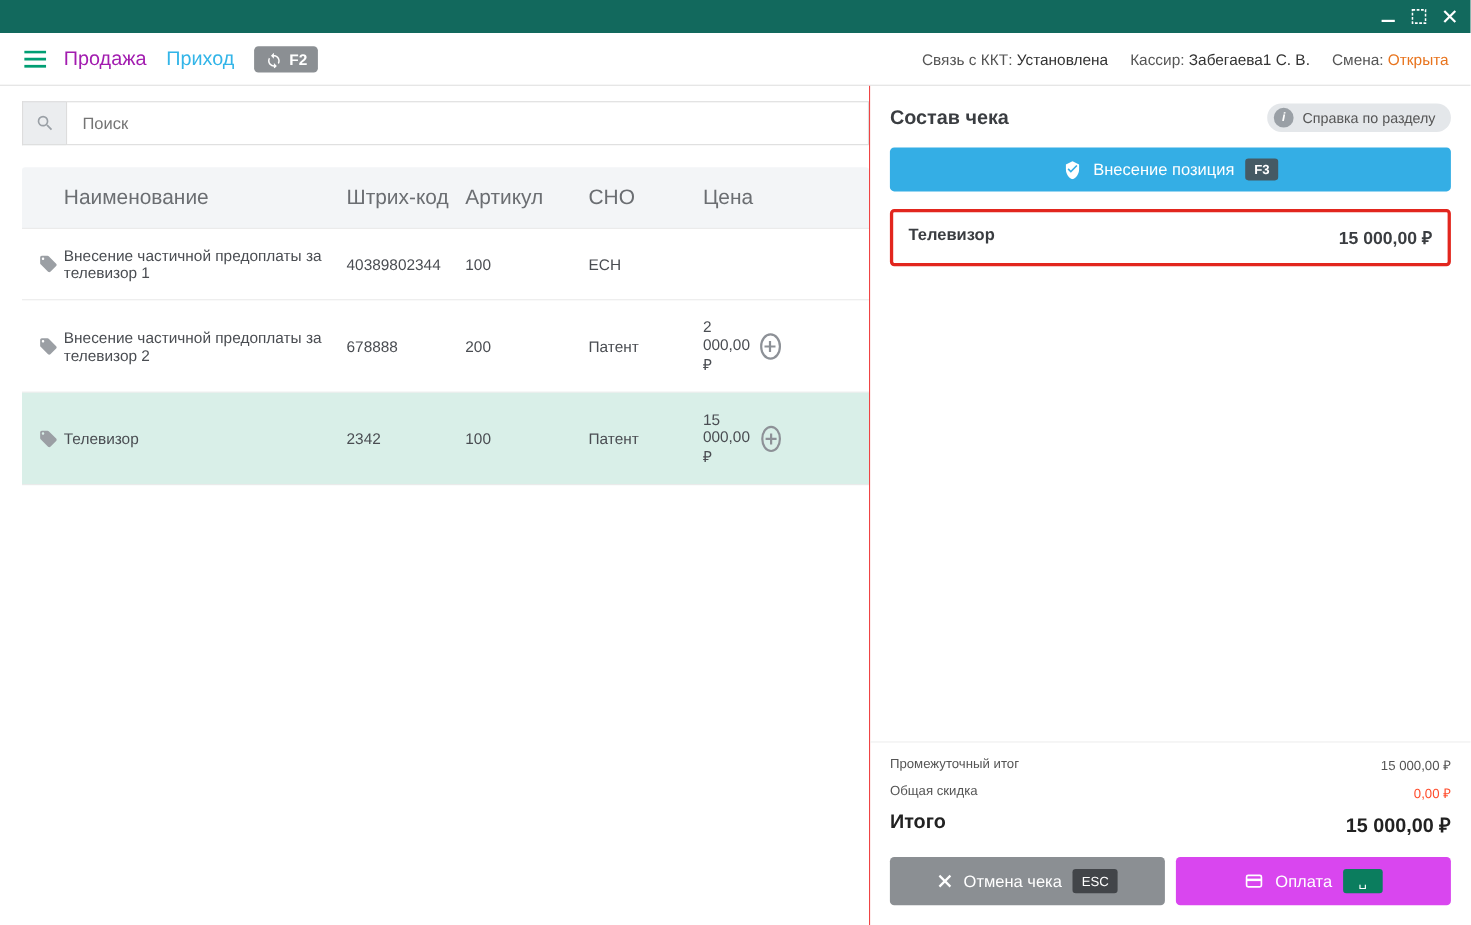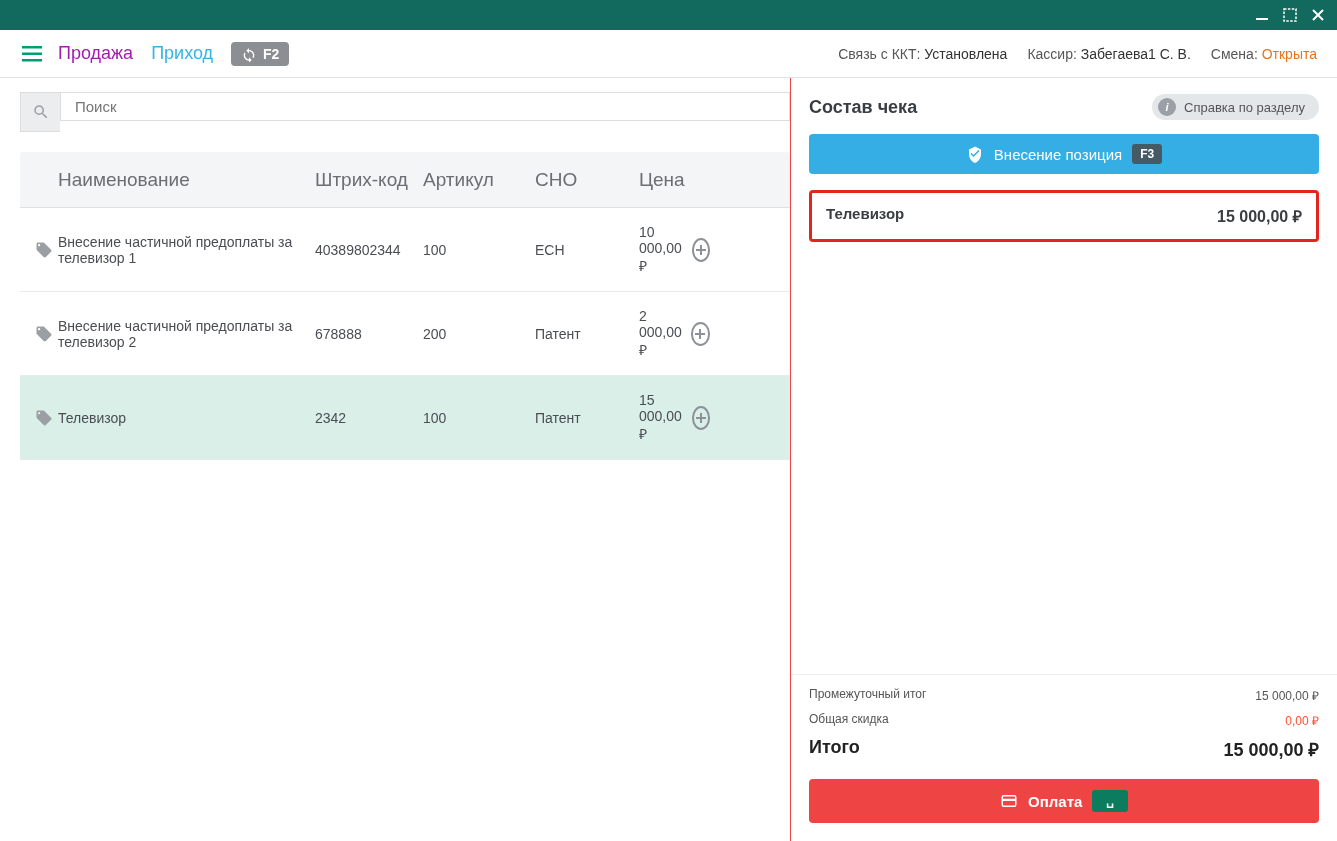--- a/index.html
+++ b/index.html
@@ -23,21 +23,21 @@
   .status-item .val.orange { color:#e8741e; }
   
   
   .body { display:flex; height: calc(100% - 78px); }
   .left { width: 790px; padding: 14px 0 14px 20px; display:flex; flex-direction:column; }
   .right { flex:1; display:flex; flex-direction:column; border-left:1px solid #ef4444; }
   
   
   .search-row { display:flex; margin-bottom:20px; }
   .search-icon-box { width:40px; height:40px; background:#ebedef; display:flex; align-items:center; justify-content:center; border:1px solid #ddd; border-right:none;}
-  .search-input { flex:1; height:29px; border:1px solid #ddd; padding: 0 14px; font-size:15px; color:#888; outline:none;}
+  .search-input { flex:1; height:40px; border:1px solid #ddd; padding: 0 14px; font-size:15px; color:#888; outline:none;}
   
   
   .ptable { width:100%; }
   .ptable-head { display:flex; align-items:center; height:56px; background:#f3f5f7; padding-left:38px; border-bottom:1px solid #e0e0e0; font-size:19px; color:#6b6e72; border-radius:3px 3px 0 0;}
   .col-name { width:245px;}
   .col-barcode { width:108px;margin-left:12px;}
   .col-article { width:112px;}
   .col-sno { width:104px;}
   .col-price { flex:1; padding-right:70px;}
   
@@ -66,21 +66,21 @@
   .receipt-item .sub { color:#6b6e72; font-size:13px; margin-top:4px;}
   
   .totals { padding: 12px 18px 0 18px; border-top:1px solid #eee;}
   .total-row { display:flex; justify-content:space-between; font-size:12px; color:#555; margin-bottom:8px;}
   .total-row.grand { font-size:18px; color:#222; font-weight:700;}
   .total-row .discount { color:#ff4e2e;}
   
   .action-row { display:flex; gap:10px; padding: 10px 18px 18px 18px;}
   .btn { flex:1; height:44px; border-radius:4px; display:flex; align-items:center; justify-content:center; gap:10px; font-size:15px; cursor:pointer;}
   .btn-cancel { background:#8b8f93; color:#fff;}
-  .btn-pay { background:#ef4444; color:#fff; font-weight:700;}
+  .btn-pay { background:#d946ef; color:#fff; font-weight:400;}
   .btn .key-badge-dark { background:#424549; color:#fff; padding:4px 8px; border-radius:3px; font-size:12px;}
   .btn-pay .key-badge-dark { background:#0b7d5e; padding:4px 14px;}
   
   svg { display:block; }
 </style>
 </head>
 <body>
 
 <div class="titlebar">
   <span class="win-btn">
@@ -152,29 +152,20 @@
           <div class="prow">
             <div class="tag-icon">
               <svg width="18" height="18" viewBox="0 0 24 24" fill="#9b9fa4">
                 <path d="M21.41 11.58l-9-9C12.05 2.22 11.55 2 11 2H4c-1.1 0-2 .9-2 2v7c0 .55.22 1.05.59 1.42l9 9c.36.36.86.58 1.41.58s1.05-.22 1.41-.59l7-7c.37-.36.59-.86.59-1.41s-.23-1.06-.59-1.42zM5.5 7C4.67 7 4 6.33 4 5.5S4.67 4 5.5 4 7 4.67 7 5.5 6.33 7 5.5 7z"></path>
               </svg>
             </div>
             <div class="cell col-name">Внесение частичной предоплаты за телевизор 1</div>
             <div class="cell col-barcode">40389802344</div>
             <div class="cell col-article">100</div>
             <div class="cell col-sno">ЕСН</div>
-            <div class="cell col-price">
-              <span class="price-text">10 000,00 ₽</span>
-              <span class="add-btn">
-                <svg width="14" height="14" viewBox="0 0 14 14">
-                  <line x1="7" y1="2" x2="7" y2="12" stroke="currentColor" stroke-width="2"></line>
-                  <line x1="2" y1="7" x2="12" y2="7" stroke="currentColor" stroke-width="2"></line>
-                </svg>
-              </span>
-            </div>
           </div>
           <div class="prow">
             <div class="tag-icon">
               <svg width="18" height="18" viewBox="0 0 24 24" fill="#9b9fa4">
                 <path d="M21.41 11.58l-9-9C12.05 2.22 11.55 2 11 2H4c-1.1 0-2 .9-2 2v7c0 .55.22 1.05.59 1.42l9 9c.36.36.86.58 1.41.58s1.05-.22 1.41-.59l7-7c.37-.36.59-.86.59-1.41s-.23-1.06-.59-1.42zM5.5 7C4.67 7 4 6.33 4 5.5S4.67 4 5.5 4 7 4.67 7 5.5 6.33 7 5.5 7z"></path>
               </svg>
             </div>
             <div class="cell col-name">Внесение частичной предоплаты за телевизор 2</div>
             <div class="cell col-barcode">678888</div>
             <div class="cell col-article">200</div>
@@ -247,20 +238,28 @@
         <span>Общая скидка</span>
         <span class="discount">0,00 ₽</span>
       </div>
       <div class="total-row grand">
         <span>Итого</span>
         <span>15 000,00 ₽</span>
       </div>
     </div>
 
     <div class="action-row">
+      <div class="btn btn-cancel">
+        <svg width="14" height="14" viewBox="0 0 14 14">
+            <line x1="2" y1="2" x2="12" y2="12" stroke="#fff" stroke-width="2"></line>
+            <line x1="12" y1="2" x2="2" y2="12" stroke="#fff" stroke-width="2"></line>
+          </svg>
+        <span>Отмена чека</span>
+        <span class="key-badge-dark">ESC</span>
+      </div>
       <div class="btn btn-pay">
         <svg width="18" height="18" viewBox="0 0 24 24" fill="#fff">
             <rect x="3" y="5" width="18" height="14" rx="2" fill="none" stroke="#fff" stroke-width="2"></rect>
             <rect x="3" y="9" width="18" height="3" fill="#fff"></rect>
           </svg>
         <span>Оплата</span>
         <span class="key-badge-dark">␣</span>
       </div>
     </div>
   </div>

